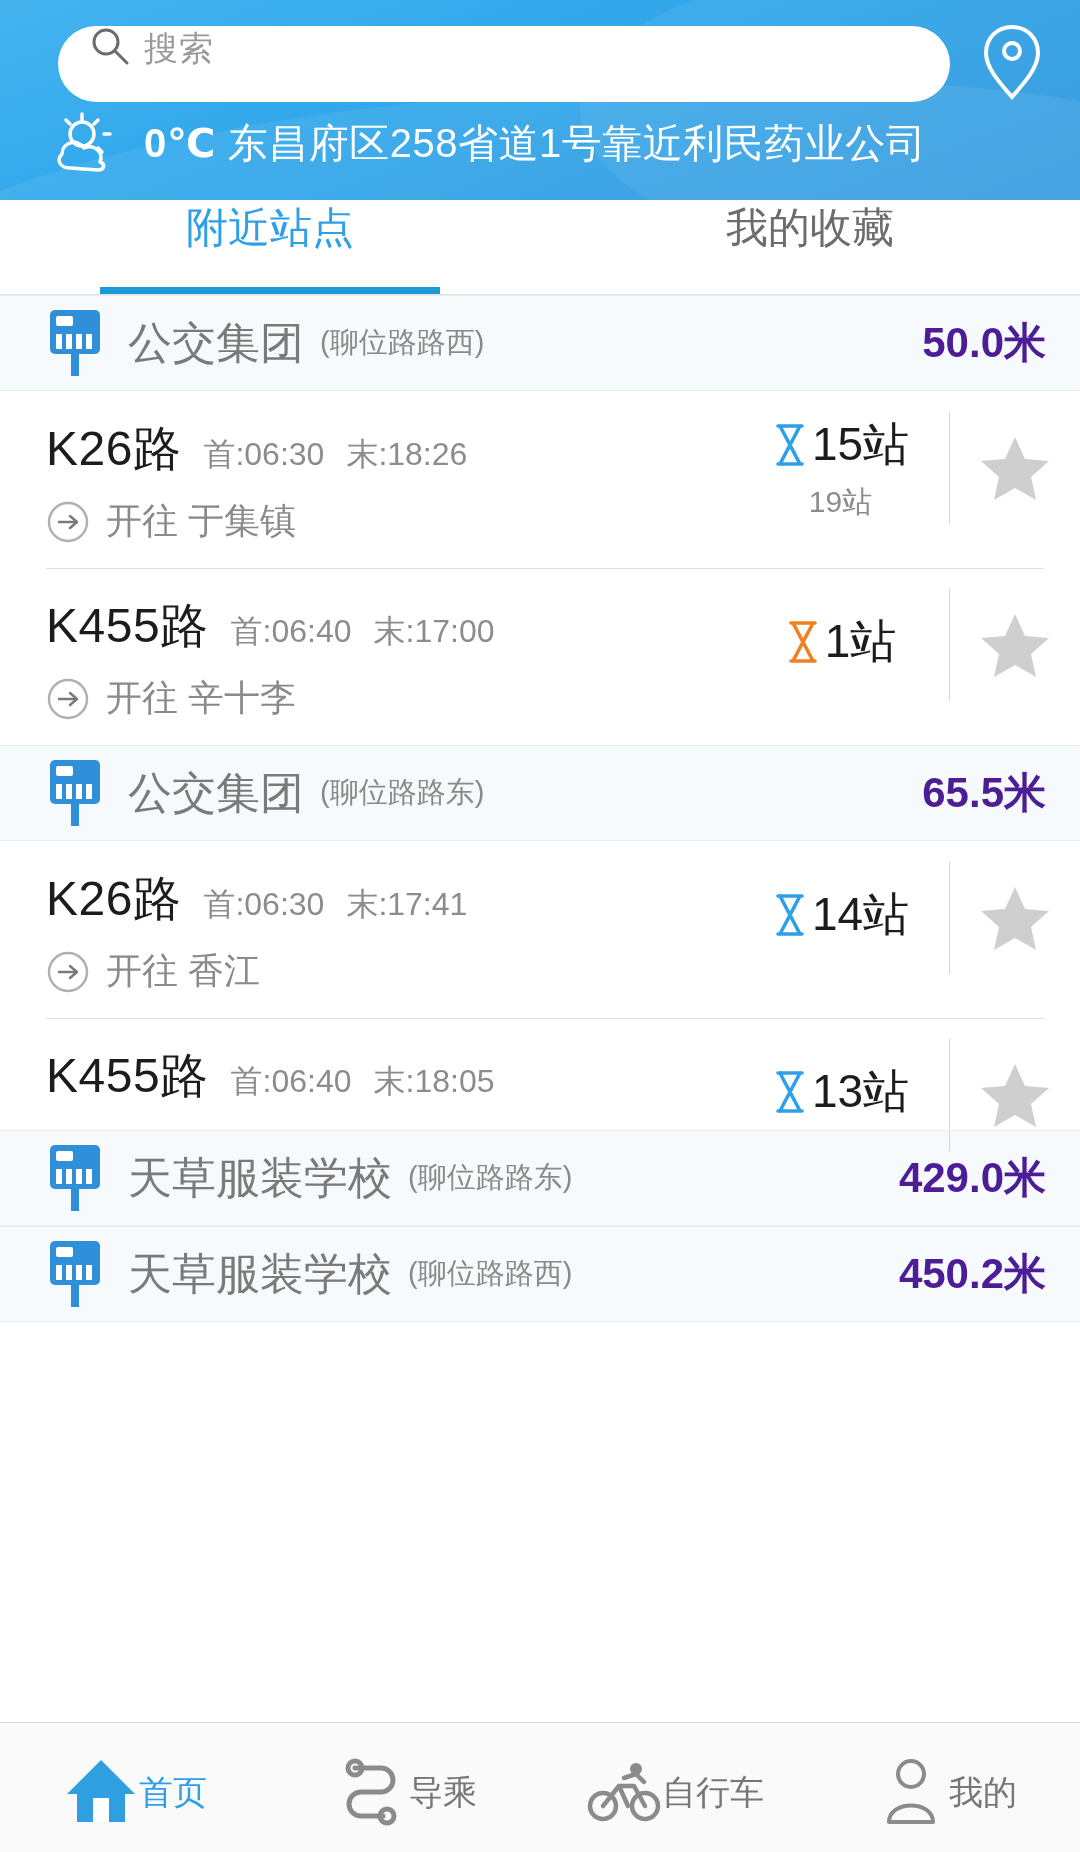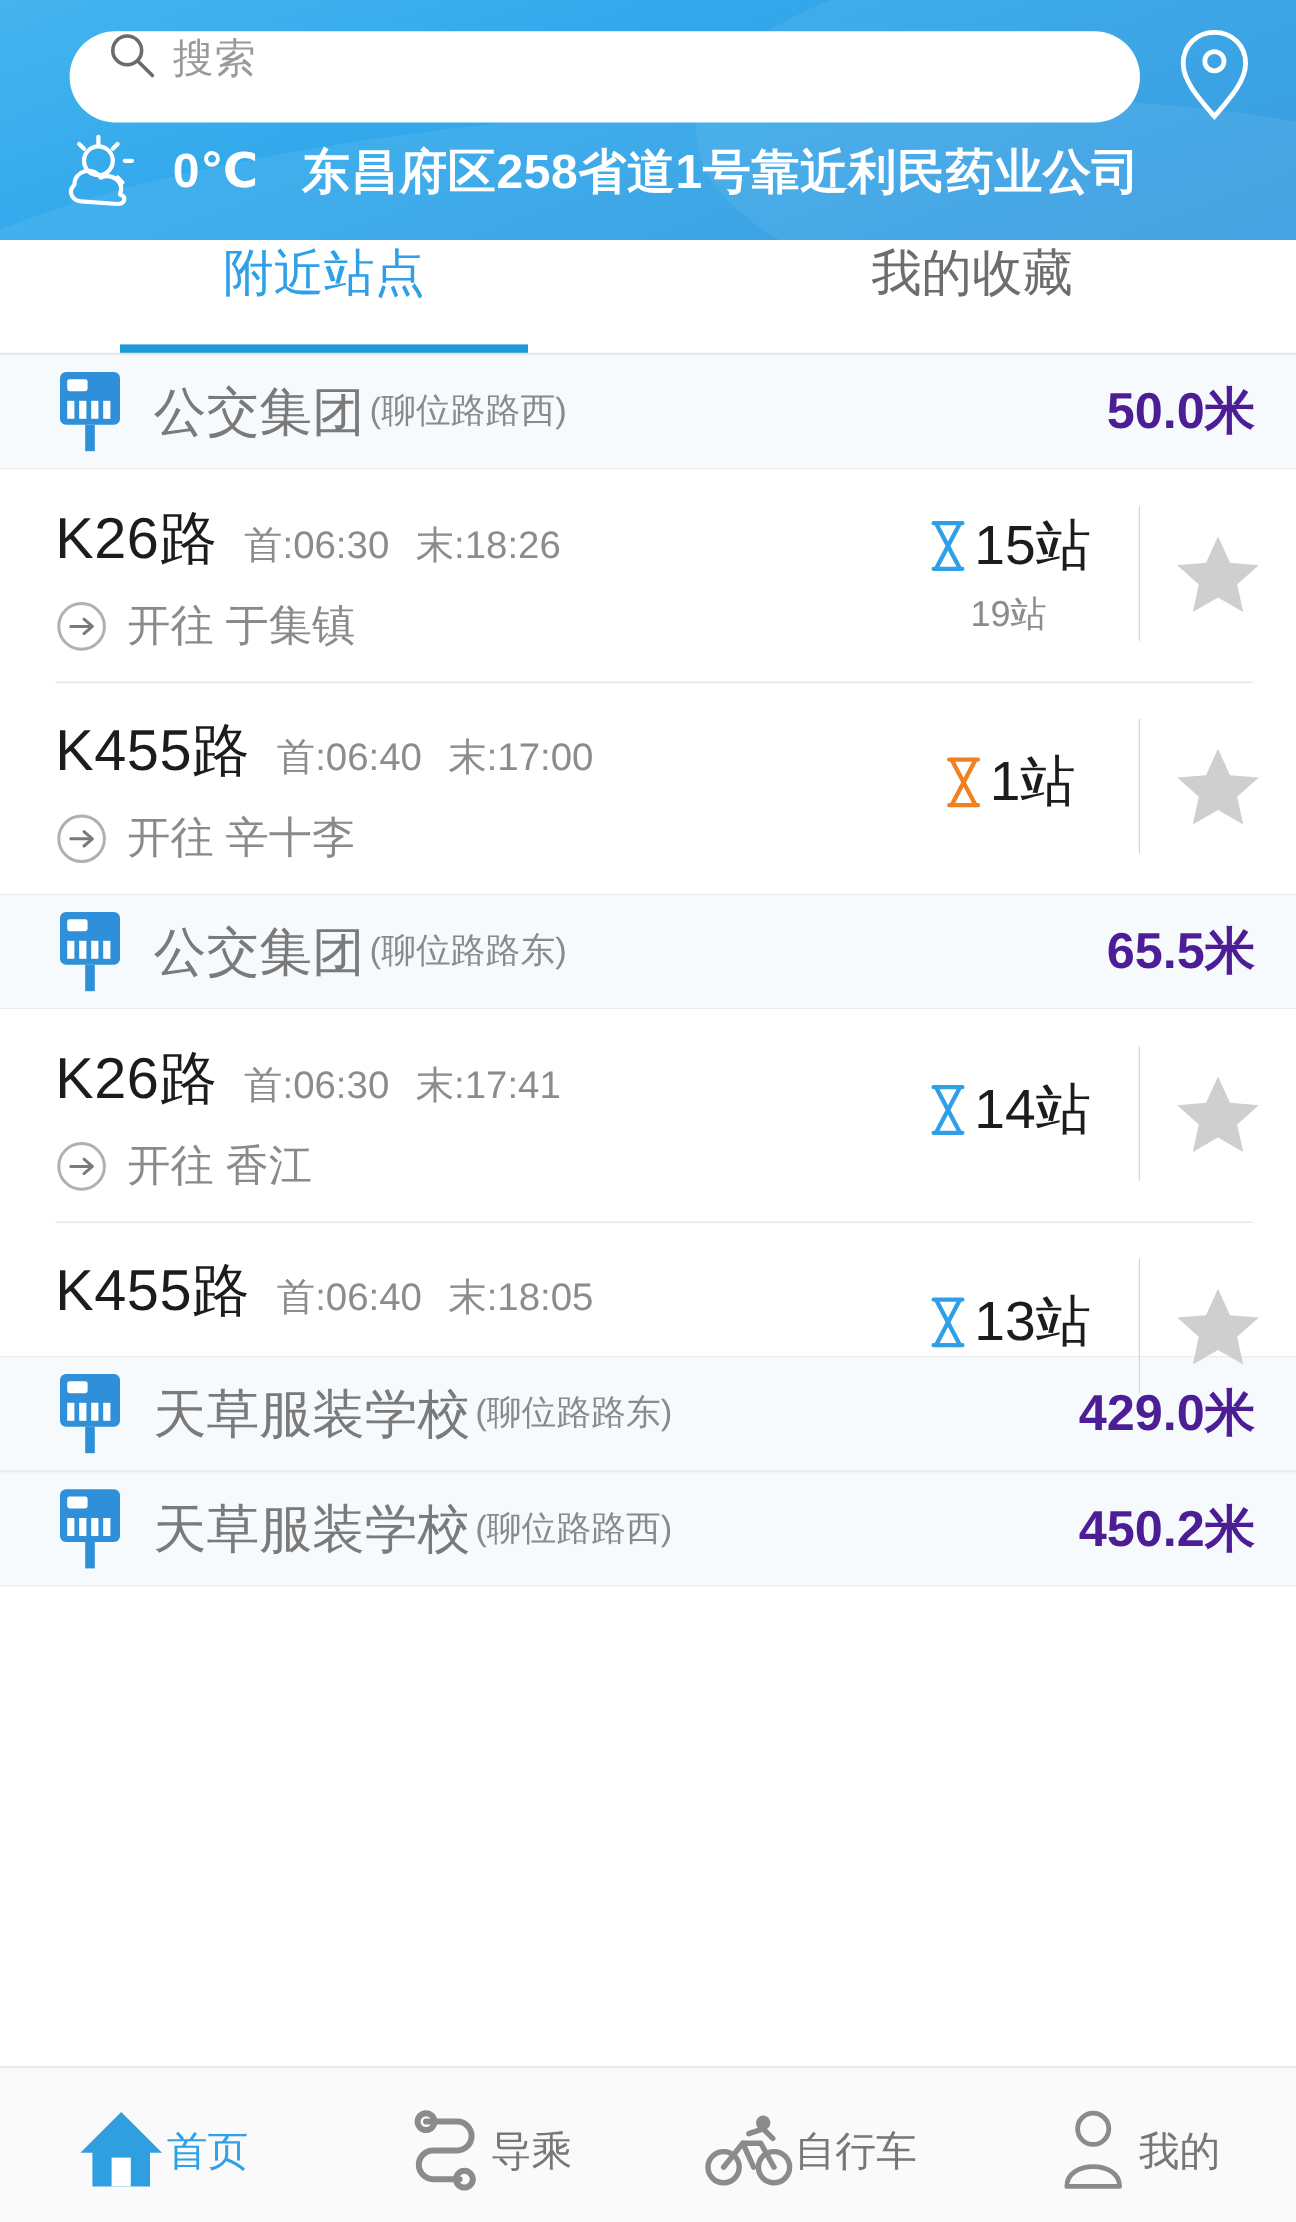--- a/index.html
+++ b/index.html
@@ -55,21 +55,21 @@
     margin-left:14px;
   }
   .weather-row {
     position:relative;
     display:flex; align-items:center;
     padding:10px 0 0 52px;
     color:#ffffff;
   }
   .weather-icon { width:78px; height:62px; flex:0 0 78px; }
   .weather-temp { font-size:40px; font-weight:bold; margin-left:14px; letter-spacing:0.5px; }
-  .weather-loc  { font-size:40px; margin-left:36px; font-weight:bold; letter-spacing:0.5px; }
+  .weather-loc  { font-size:40px; margin-left:12px; font-weight:normal; letter-spacing:0.5px; }
 
   
   .tabs {
     flex:0 0 95px;
     display:flex;
     background:#ffffff;
     border-bottom:1px solid #e2e2e2;
   }
   .tab {
     flex:1 1 50%;
@@ -90,39 +90,39 @@
   .station-row {
     display:flex; align-items:center;
     height:96px;
     background:#f7fafd;
     border-top:1px solid #ececec;
     border-bottom:1px solid #ececec;
     padding:0 34px 0 46px;
   }
   .station-icon { width:60px; height:70px; flex:0 0 60px; margin-right:22px; }
   .station-name { font-size:44px; color:#7a7a7a; }
-  .station-sub  { font-size:29px; color:#8a8a8a; margin-left:4px; }
+  .station-sub  { font-size:29px; color:#8a8a8a; margin-left:16px; }
   .station-dist { margin-left:auto; font-size:42px; color:#4c1d95; font-weight:bold; }
 
   .route {
     position:relative;
     padding:26px 0 22px 46px;
     background:#ffffff;
   }
   .route.divided::before{
     content:""; position:absolute; top:0; left:46px; right:36px;
     height:1px; background:#e0e0e0;
   }
   .route-main { display:flex; align-items:baseline; }
   .route-name { font-size:48px; color:#1c1c1c; letter-spacing:0.5px; }
   .route-times { font-size:32px; color:#8c8c8c; margin-left:22px; }
   .route-times .gap { display:inline-block; width:22px; }
 
   .route-right {
-    position:absolute; right:0; top:12px;
+    position:absolute; right:0; top:2px;
     width:340px; height:150px;
     display:flex; align-items:center;
   }
   .eta-block {
     flex:1 1 auto;
     display:flex; flex-direction:column; align-items:center;
     padding-right:8px;
     border-right:1px solid #d6d6d6;
     height:112px; justify-content:center;
   }

